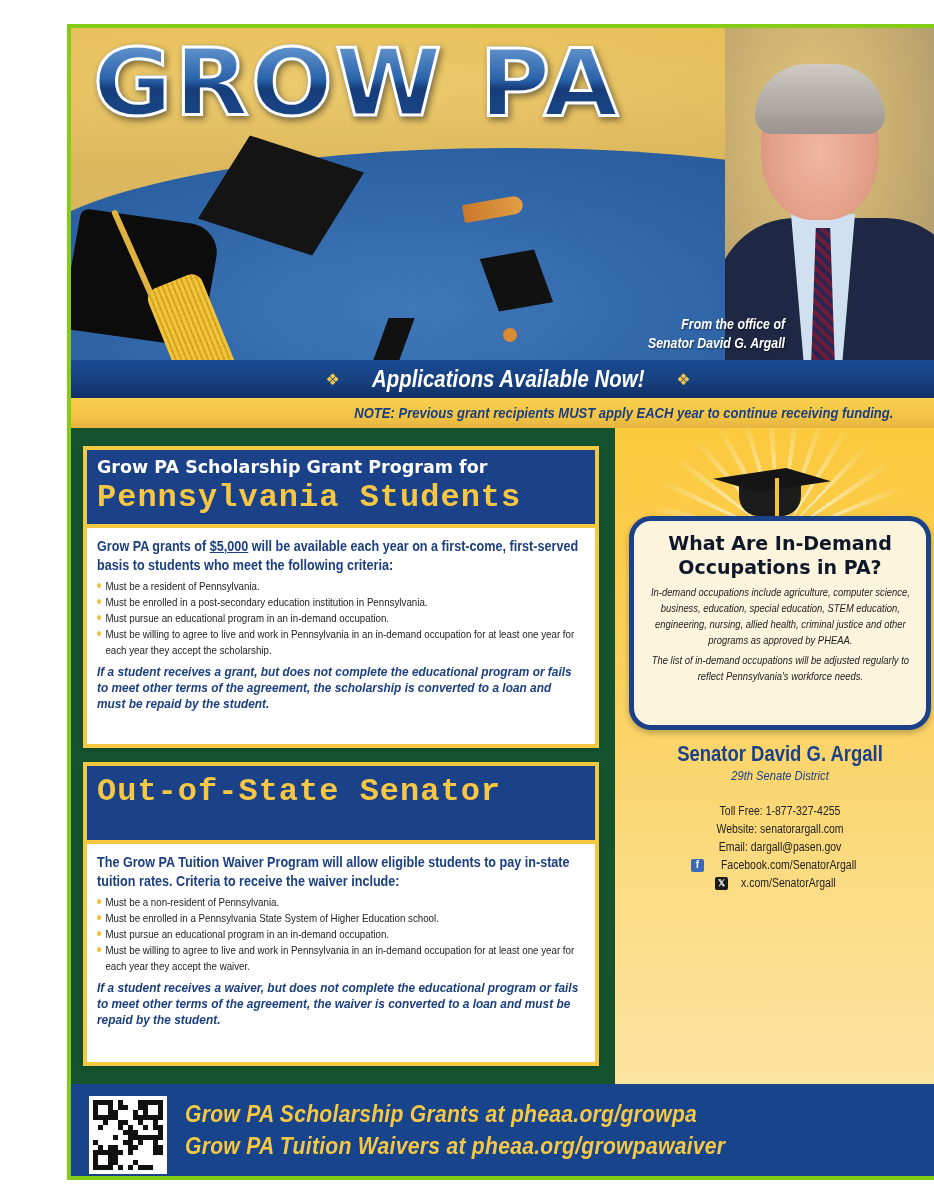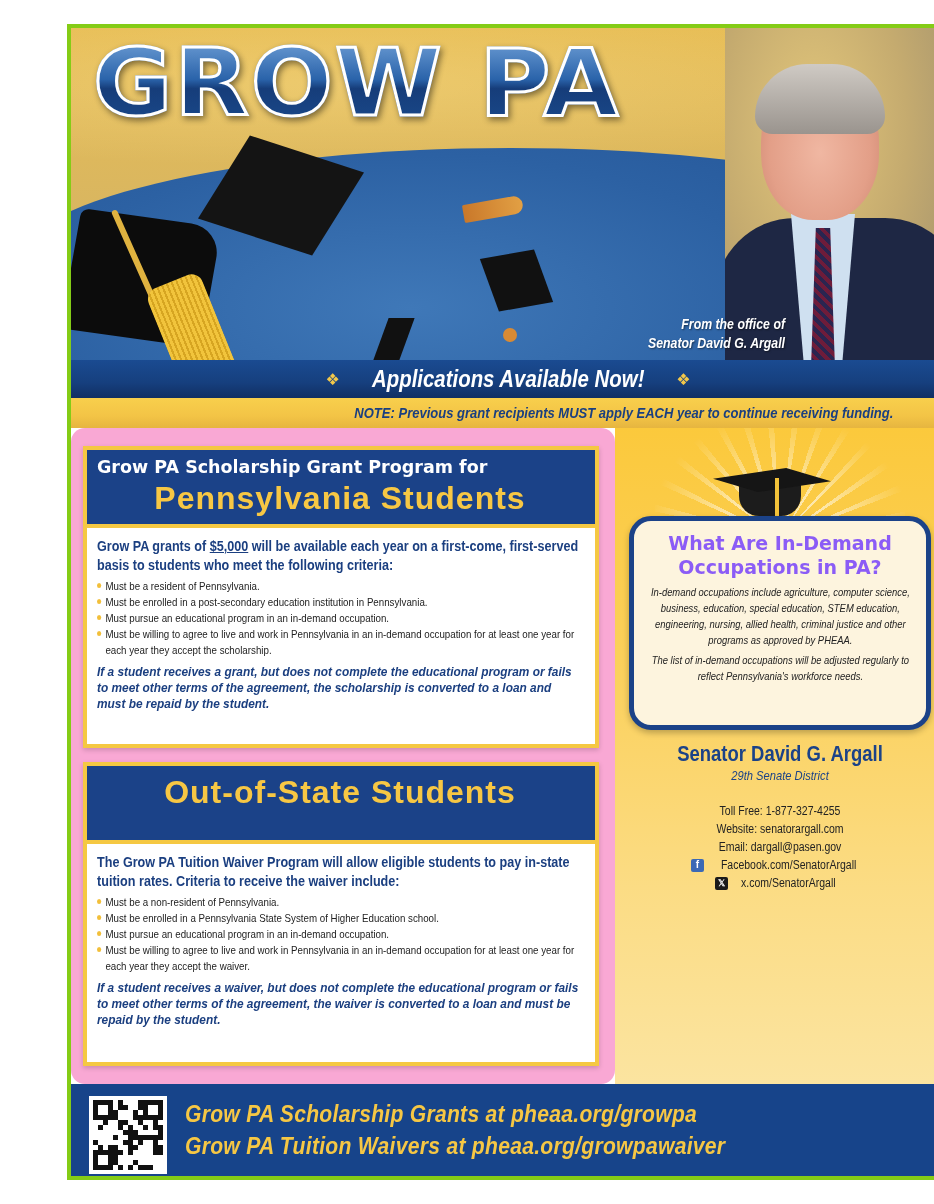--- a/index.html
+++ b/index.html
@@ -112,39 +112,38 @@
     position: absolute; left: 0; top: 370px; width: 874px; height: 30px;
     background: linear-gradient(180deg, #f8cf4c 0%, #f3c446 60%, #e6b540 100%);
     display: flex; align-items: center; justify-content: flex-end;
   }
   .note-text {
     color: #1a3f80; font-weight: 700; font-style: italic; font-size: 15.5px;
     transform: scaleX(0.84); white-space: nowrap;
   }
 
   
-  .left-col { position: absolute; left: 0; top: 400px; width: 544px; height: 656px; background: #f9a8d4; border-radius: 14px; }
+  .left-col { position: absolute; left: 0; top: 400px; width: 544px; height: 656px; background: #14532d; }
   .program {
     position: absolute; left: 12px; width: 516px;
     border: 4px solid #f5c842; background: #ffffff;
     box-shadow: 0 2px 5px rgba(0,0,0,0.18);
   }
   .program.grant { top: 18px; height: 302px; }
   .program.waiver { top: 334px; height: 304px; }
   .prog-head {
     background: #1b4288; padding: 6px 12px 4px 10px; height: 78px;
     border-bottom: 4px solid #f5c842;
   }
   .prog-sub {
     color: #ffffff; font-family: "DejaVu Sans", sans-serif; font-weight: 700; font-size: 17.5px; line-height: 22px;
   }
   .prog-main {
-    color: #f7c744; font-family: Liberation Sans, sans-serif; font-weight: 900; font-size: 32px; line-height: 40px;
+    color: #f7c744; font-family: Liberation Mono, monospace; font-weight: 900; font-size: 32px; line-height: 40px;
     letter-spacing: 1px;
-    text-align: center;
   }
   .prog-body { padding: 8px 12px 0 10px; }
   .prog-intro {
     color: #1b3f80; font-weight: 700; font-size: 15px; line-height: 19px;
     transform: scaleX(0.84); transform-origin: left top; width: 119%;
   }
   .prog-intro u { text-decoration: underline; }
   .criteria { list-style: none; margin-top: 4px; }
   .criteria li {
     position: relative; padding-left: 10px; color: #222; font-size: 11.6px; line-height: 16px;
@@ -185,21 +184,21 @@
   .cap-tassel-end {
     position: absolute; left: 58px; top: 50px; width: 12px; height: 26px; background: #eeb92c; border-radius: 3px 3px 5px 5px;
   }
 
   .demand-box {
     position: absolute; left: 14px; top: 88px; width: 302px; height: 214px;
     background: #fdf4de; border: 5px solid #1b4288; border-radius: 22px;
     box-shadow: 0 3px 6px rgba(0,0,0,0.25); text-align: center; padding: 10px 8px 0 8px;
   }
   .demand-title {
-    color: #8b5cf6; font-family: "DejaVu Sans", sans-serif; font-weight: 900; font-size: 19px; line-height: 24px;
+    color: #0f172a; font-family: "DejaVu Sans", sans-serif; font-weight: 900; font-size: 19px; line-height: 24px;
   }
   .demand-text {
     color: #222; font-style: italic; font-size: 11.5px; line-height: 16px; margin-top: 5px;
     transform: scaleX(0.82); transform-origin: center top; width: 122%; margin-left: -11%;
   }
   .demand-text + .demand-text { margin-top: 4px; }
 
   .contact { position: absolute; left: 0; top: 312px; width: 330px; text-align: center; }
   .sen-name {
     color: #1b4288; font-weight: 700; font-size: 22px; line-height: 28px;
@@ -297,21 +296,21 @@
           <li><span class="dot"></span><span>Must be enrolled in a post-secondary education institution in Pennsylvania.</span></li>
           <li><span class="dot"></span><span>Must pursue an educational program in an in-demand occupation.</span></li>
           <li><span class="dot"></span><span>Must be willing to agree to live and work in Pennsylvania in an in-demand occupation for at least one year for each year they accept the scholarship.</span></li>
         </ul>
         <div class="prog-warning">If a student receives a grant, but does not complete the educational program or fails to meet other terms of the agreement, the scholarship is converted to a loan and must be repaid by the student.</div>
       </div>
     </div>
 
     <div class="program waiver">
       <div class="prog-head">
-        <div class="prog-main">Out-of-State Students</div>
+        <div class="prog-main">Out-of-State Senator</div>
       </div>
       <div class="prog-body">
         <div class="prog-intro">The Grow PA Tuition Waiver Program will allow eligible students to pay in-state tuition rates. Criteria to receive the waiver include:</div>
         <ul class="criteria">
           <li><span class="dot"></span><span>Must be a non-resident of Pennsylvania.</span></li>
           <li><span class="dot"></span><span>Must be enrolled in a Pennsylvania State System of Higher Education school.</span></li>
           <li><span class="dot"></span><span>Must pursue an educational program in an in-demand occupation.</span></li>
           <li><span class="dot"></span><span>Must be willing to agree to live and work in Pennsylvania in an in-demand occupation for at least one year for each year they accept the waiver.</span></li>
         </ul>
         <div class="prog-warning">If a student receives a waiver, but does not complete the educational program or fails to meet other terms of the agreement, the waiver is converted to a loan and must be repaid by the student.</div>

